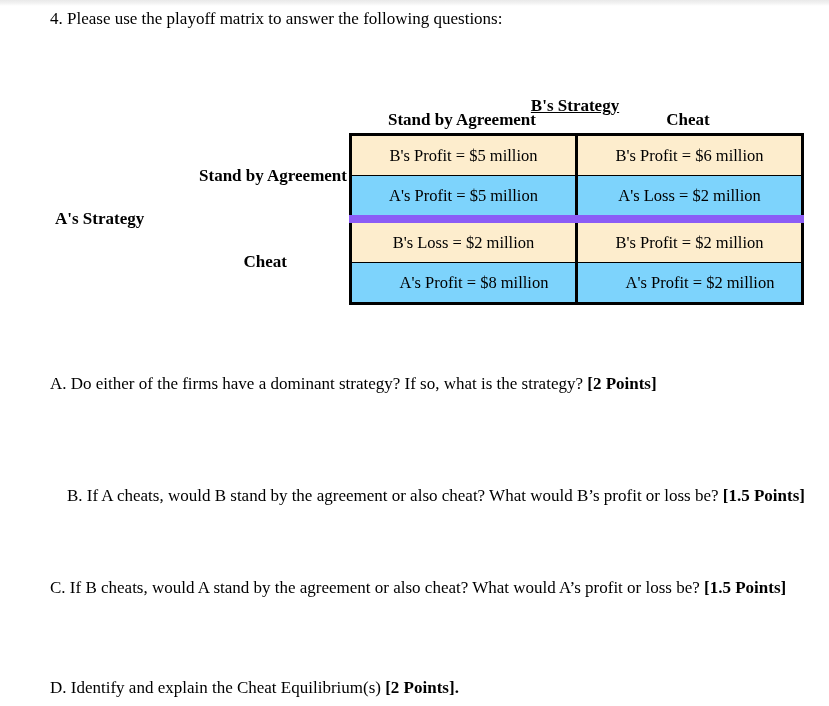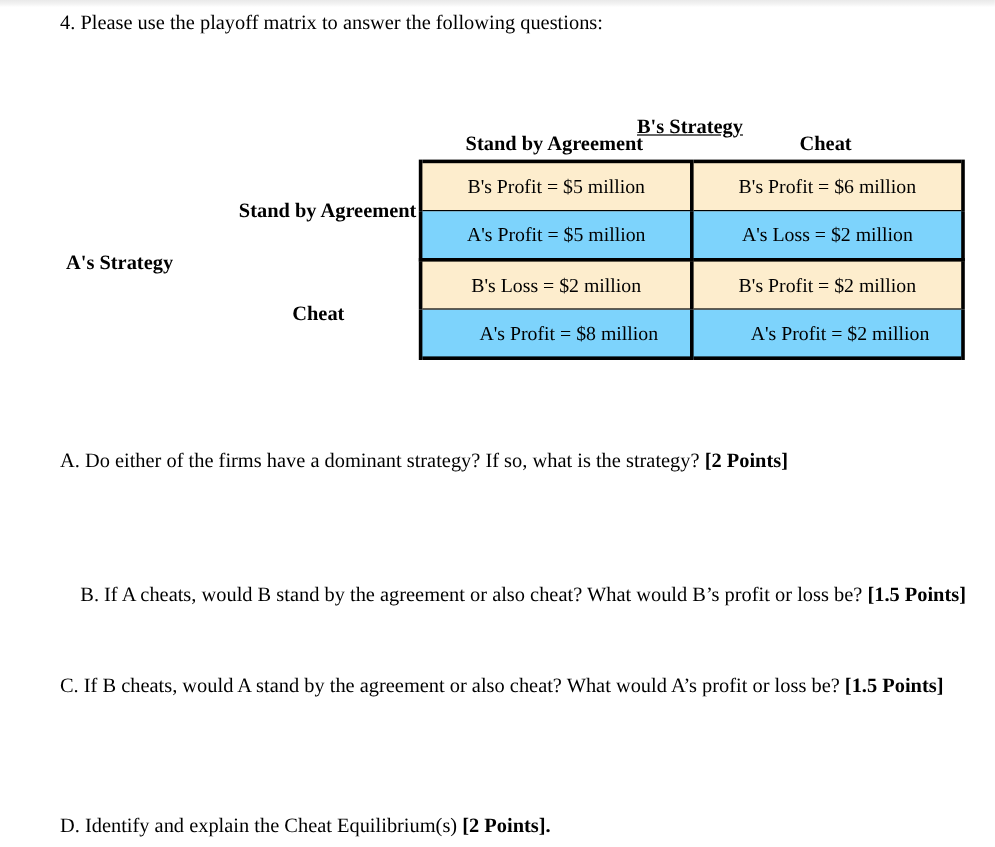--- a/index.html
+++ b/index.html
@@ -110,21 +110,21 @@
     vertical-align: middle;
     font-size: 16.5px;
     line-height: 20px;
     white-space: nowrap;
     border-left: 3px solid #000000;
     border-right: 3px solid #000000;
   }
   
   #payoff-table tr.b-line td {
     background: #fdedcd;
-    border-top: 3px solid #8b5cf6;
+    border-top: 8px solid #8b5cf6;
     border-bottom: 1px solid #000000;
   }
   
   #payoff-table tr.a-line td {
     background: #7dd3fc;
     border-top: 0;
     border-bottom: 3px solid #000000;
   }
   #payoff-table tr.first-b td { border-top: 0; }
   #payoff-table tr.last-a td { border-bottom: 0; padding-left: 25px; }
@@ -134,21 +134,21 @@
     position: absolute;
     left: 50px;
     font-size: 17px;
     line-height: 24px;
     width: 755px;
   }
   .question b { font-weight: bold; margin-top: 23px; }
 
   #question-a { top: 372px; }
   #question-b { top: 484px; text-align: right; }
-  #question-c { top: 560px; }
+  #question-c { top: 576px; }
   #question-d { top: 676px; }
 </style>
 </head>
 <body>
 
 <div id="top-strip"></div>
 
 <div id="page">
 
   <div class="q-intro">4. Please use the playoff matrix to answer the following questions:</div>

